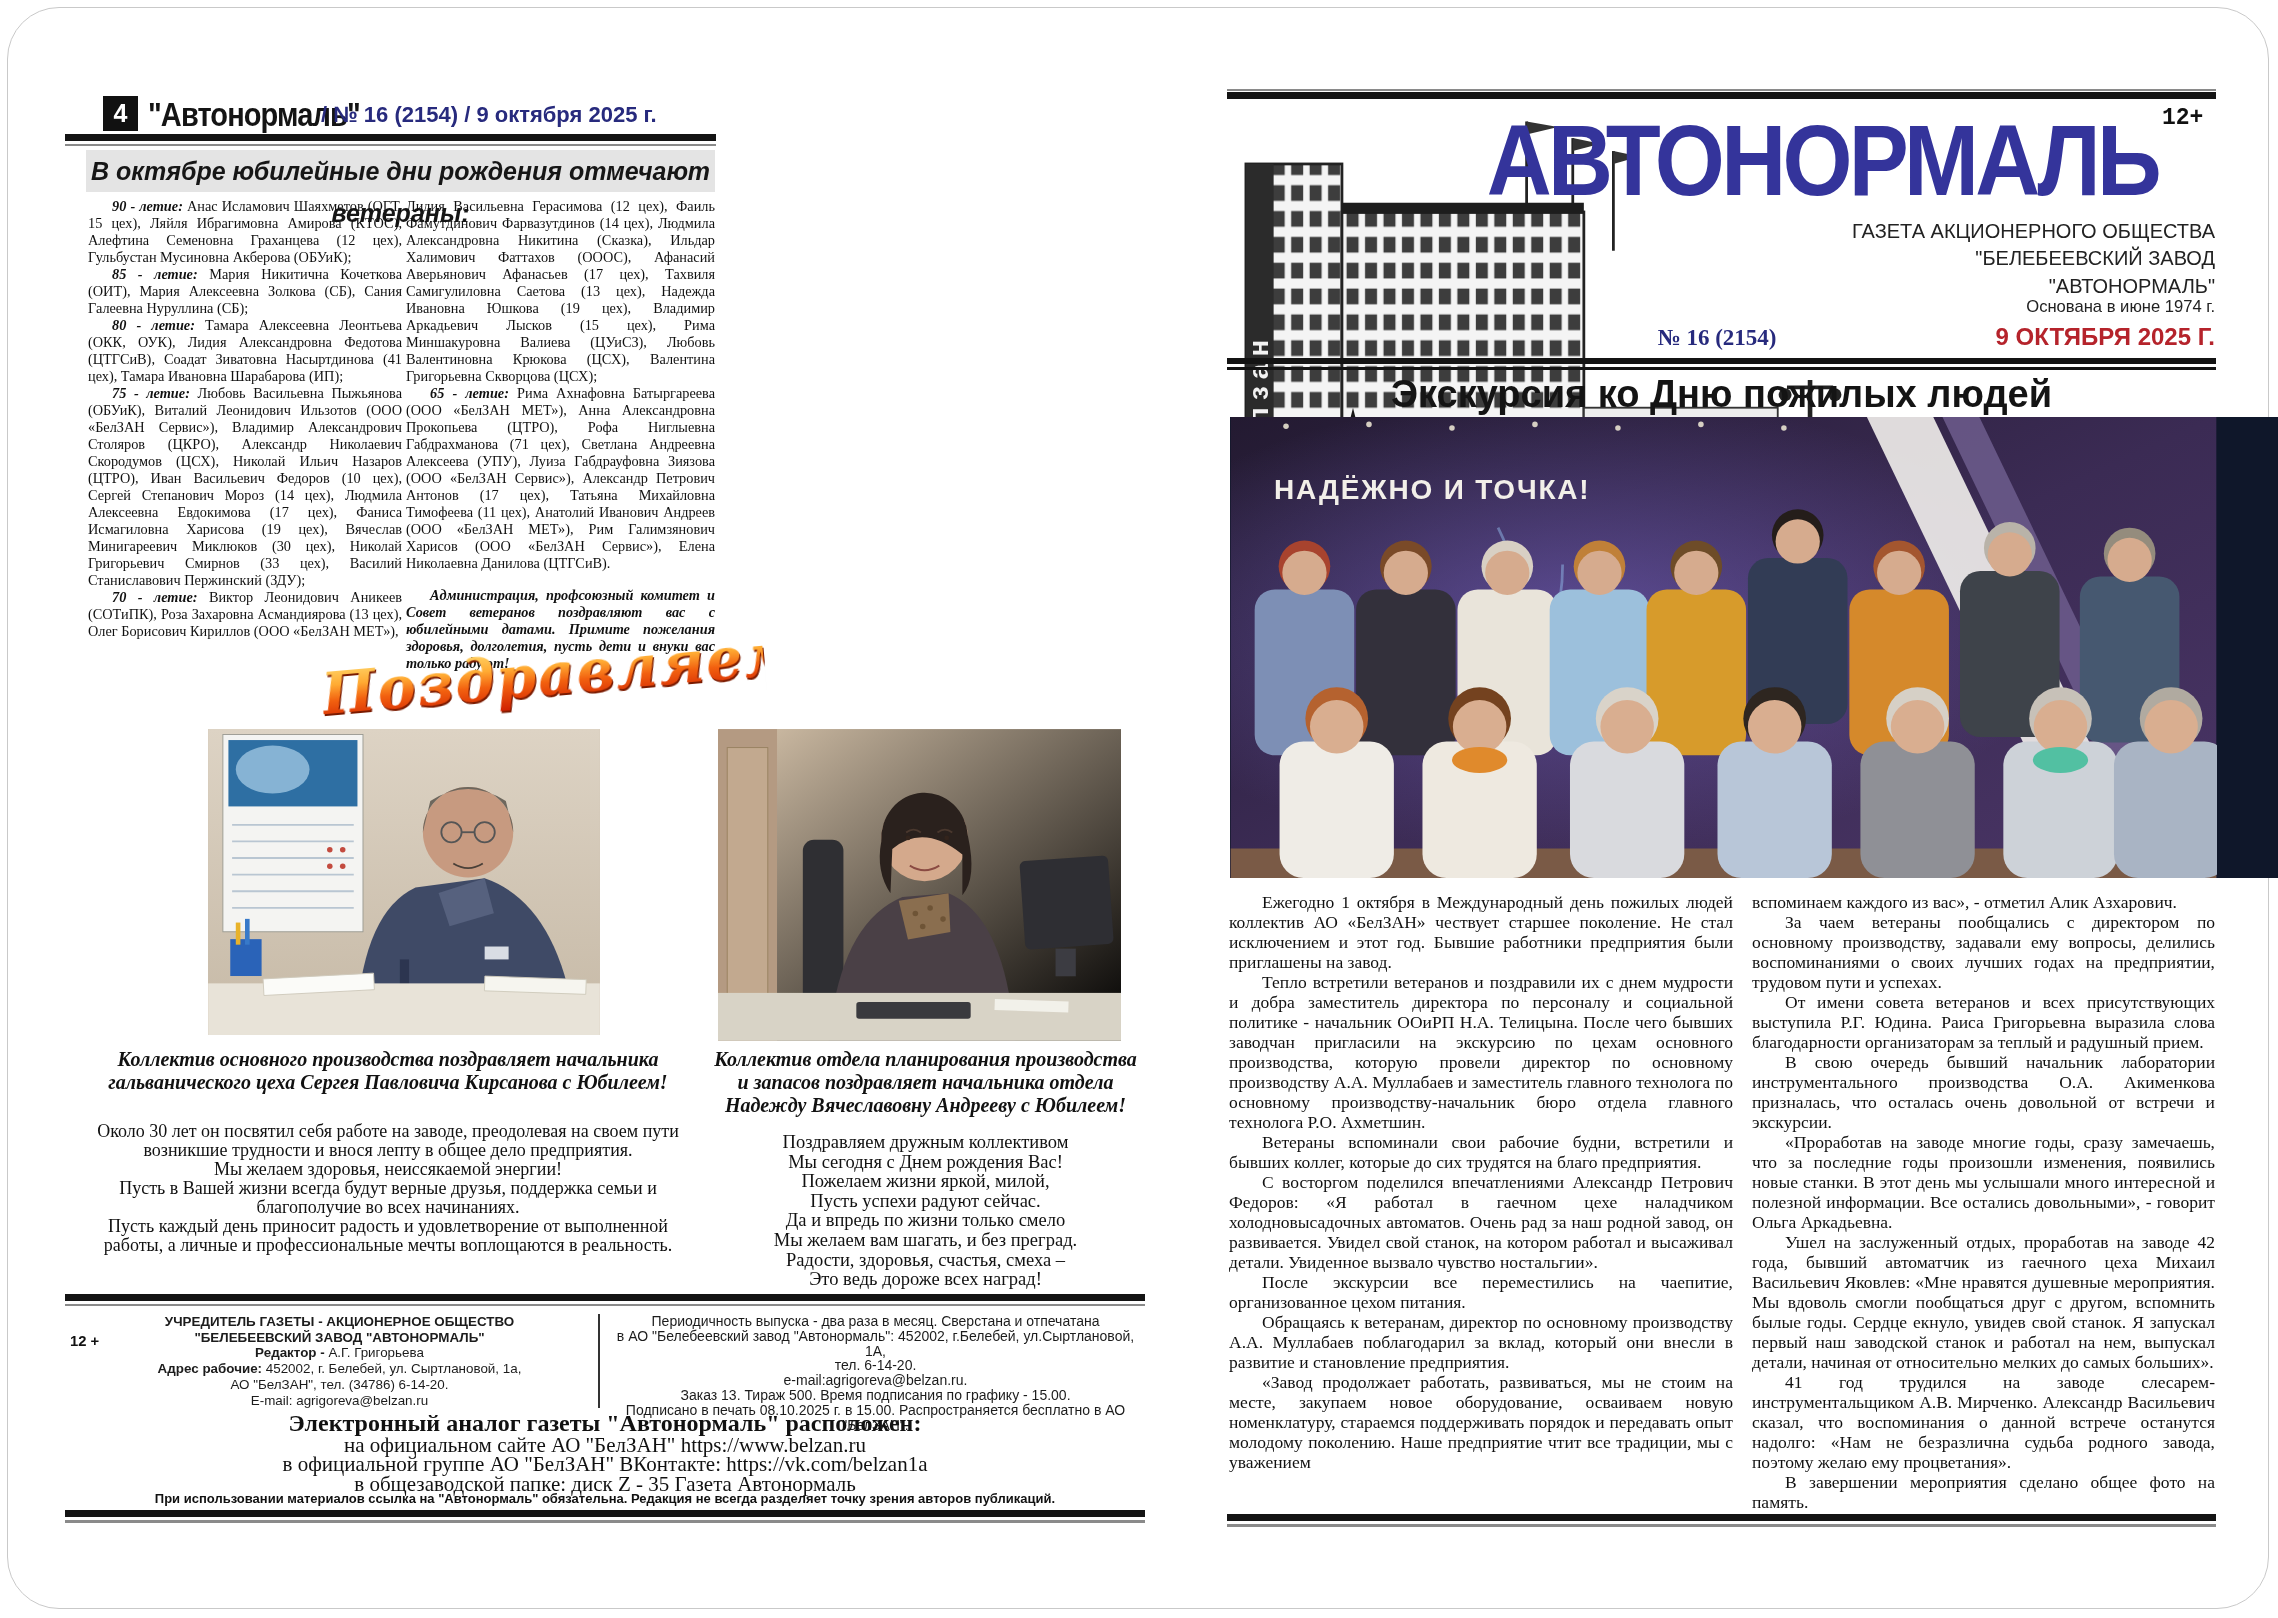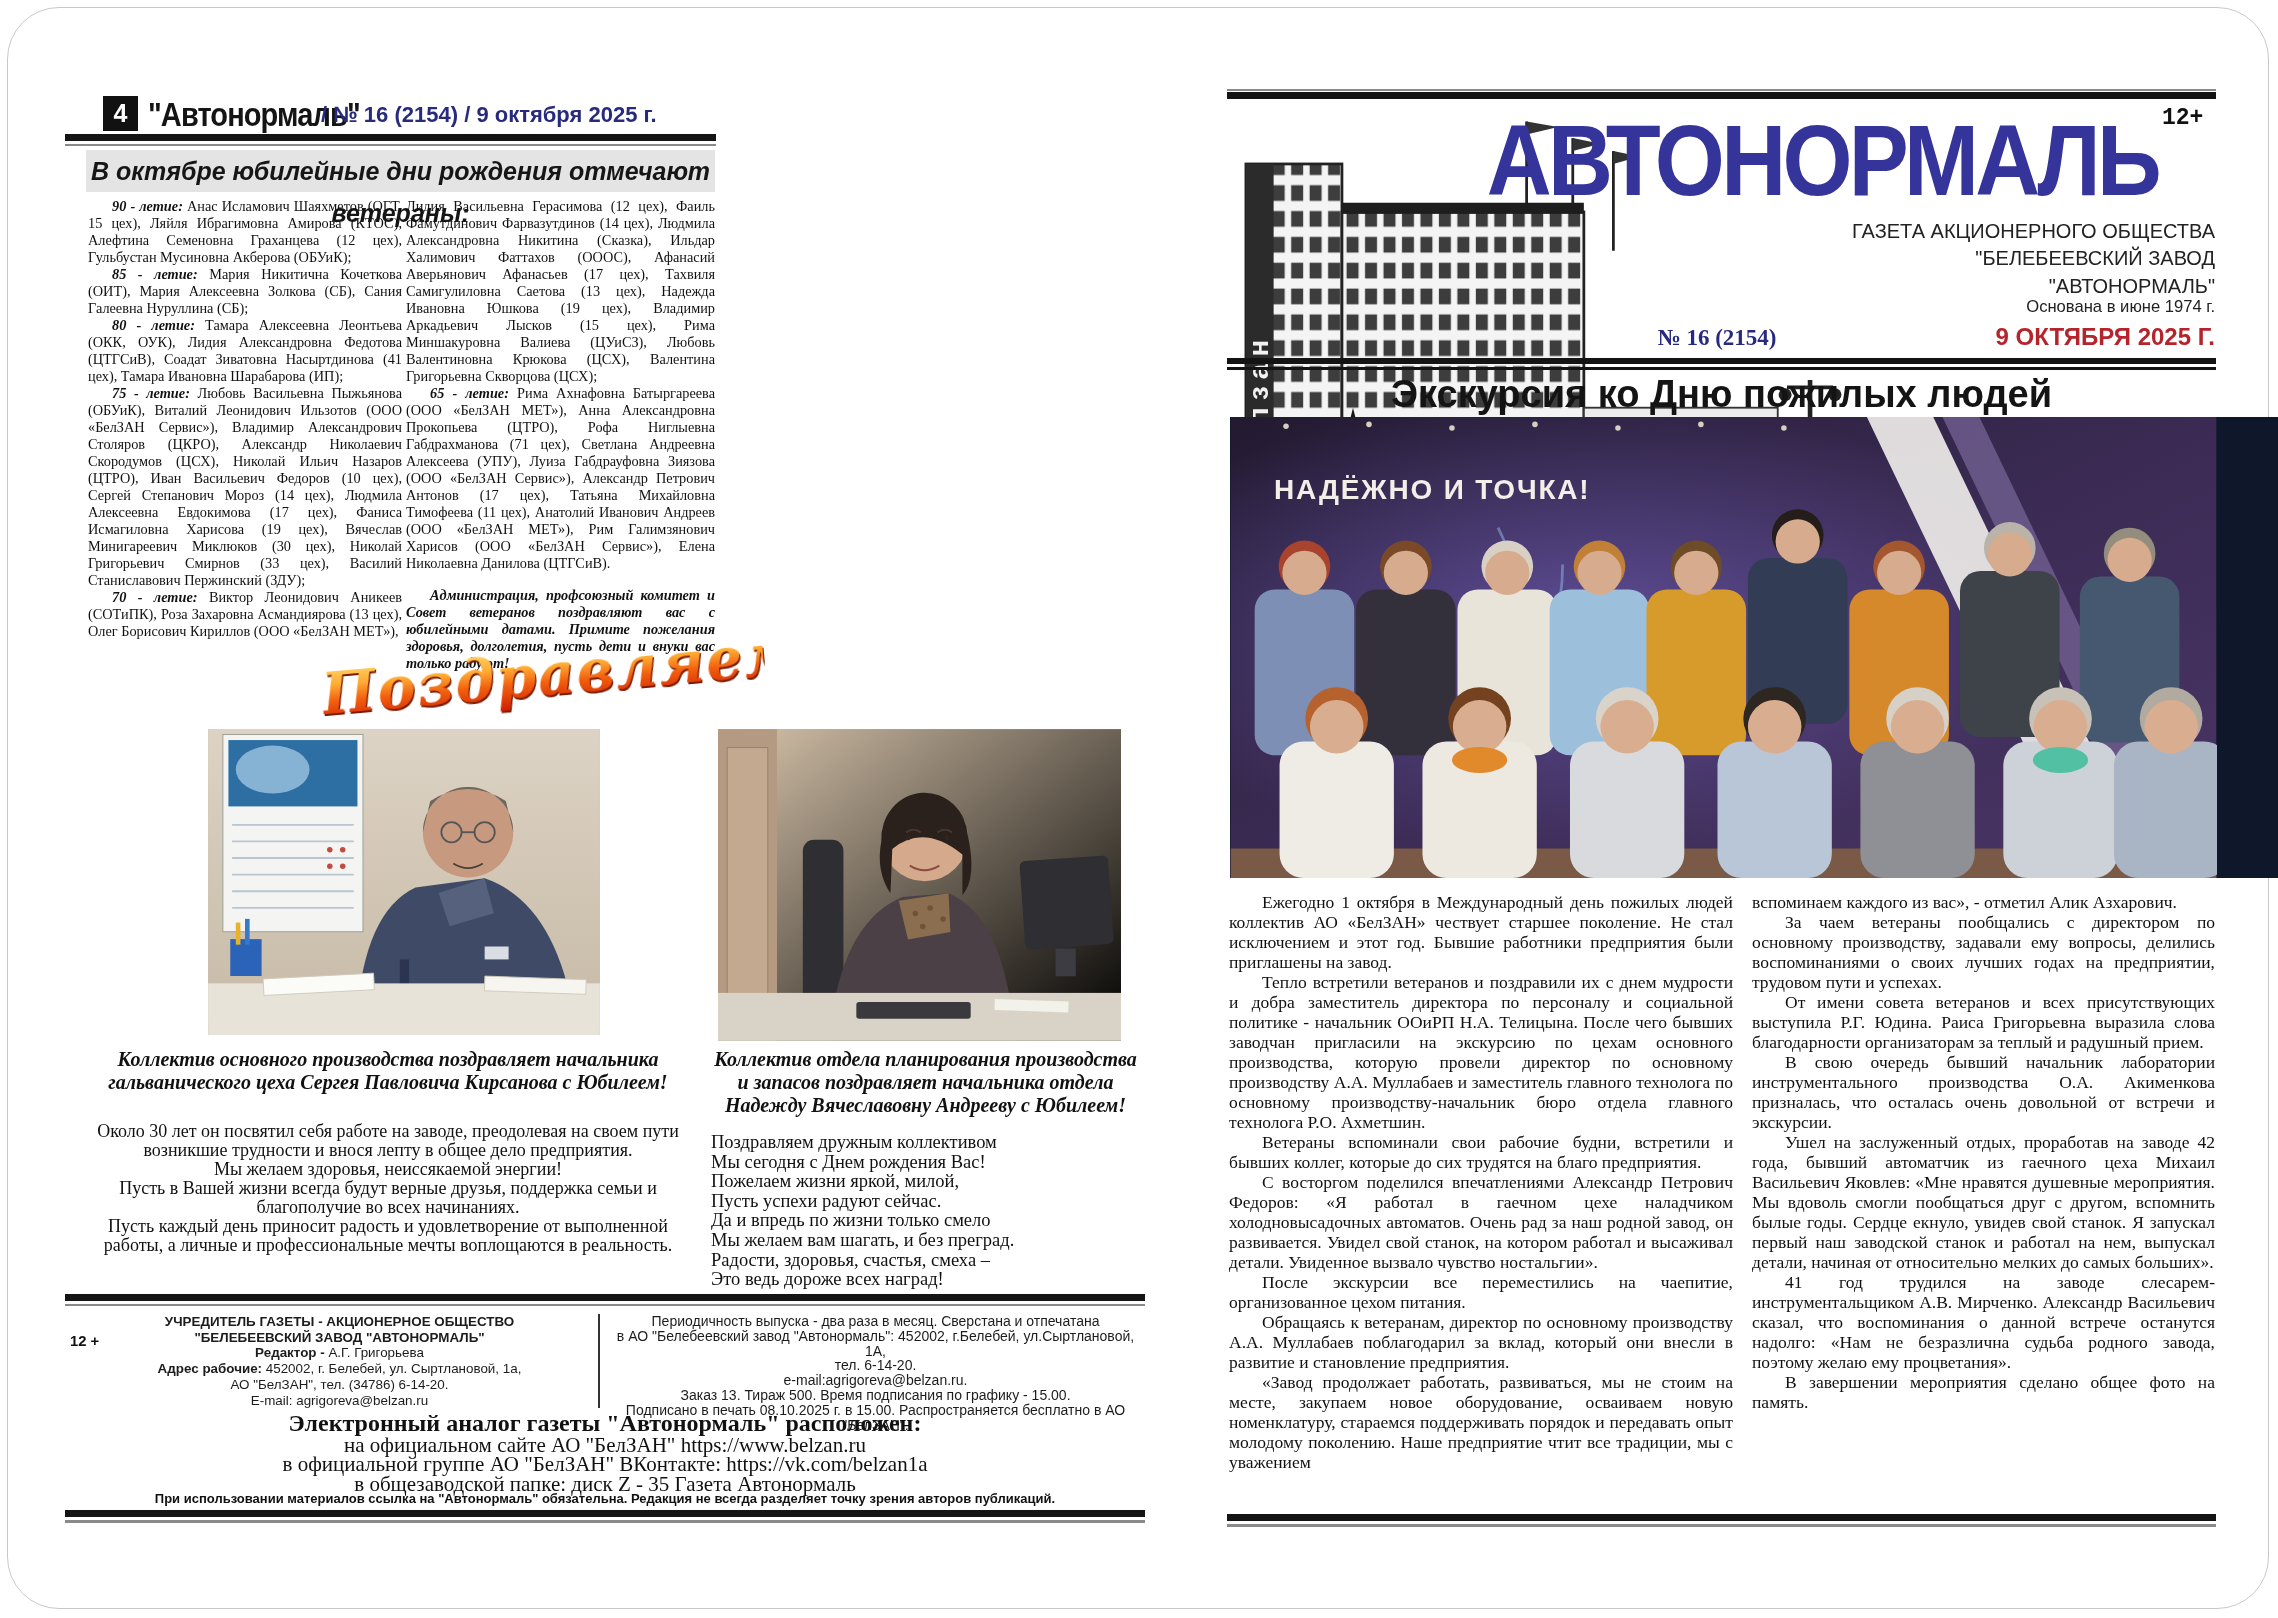--- a/index.html
+++ b/index.html
@@ -28,21 +28,21 @@
   .script{position:absolute;left:321px;top:641px;width:443px;text-align:center;
         font-family:"DejaVu Serif",serif;font-style:italic;font-weight:bold;font-size:57px;letter-spacing:1.8px;
         transform:rotate(-5deg);
         background:linear-gradient(180deg,#ffe27a 0%,#ffab33 38%,#f2600f 62%,#cf1e00 100%);
         -webkit-background-clip:text;background-clip:text;color:transparent;
         filter:drop-shadow(1.8px 2.8px 0 #7a1a00);}
   .photo{position:absolute;overflow:hidden;background:#cbbfae;}
   .caption{position:absolute;font-weight:bold;font-style:italic;font-size:20px;line-height:23px;text-align:center;}
   .greetbody{position:absolute;font-size:18px;line-height:19px;text-align:center;}
   .greetbody div{margin:0;}
-  .poem{position:absolute;font-size:18.5px;line-height:19.6px;}
+  .poem{position:absolute;font-size:18.5px;line-height:19.6px;text-align:center;}
   .footgrid{position:absolute;font-family:"Liberation Sans",sans-serif;font-size:13.4px;line-height:15.7px;text-align:center;color:#1c1c1c;}
   .agemark{position:absolute;left:70px;top:1333px;font-family:"Liberation Sans",sans-serif;font-weight:bold;font-size:14.8px;}
   .vdiv{position:absolute;left:598px;top:1314px;width:1.8px;height:94px;background:#333;}
   .ean-title{position:absolute;left:65px;top:1410px;width:1080px;text-align:center;font-weight:bold;font-size:24px;}
   .ean-lines{position:absolute;left:65px;top:1436px;width:1080px;text-align:center;font-size:21px;line-height:19.4px;}
   .copynote{position:absolute;left:65px;top:1491px;width:1080px;text-align:center;
         font-family:"Liberation Sans",sans-serif;font-weight:bold;font-size:13px;}
   
   .rp-title{position:absolute;left:1475px;top:103px;width:683px;text-align:right;color:#34349b;
         font-family:"Liberation Sans",sans-serif;font-weight:bold;font-size:90px;letter-spacing:-3.7px;
@@ -417,20 +417,21 @@
       <p>С восторгом поделился впечатлениями Александр Петрович Федоров: «Я работал в гаечном цехе наладчиком холодновысадочных автоматов. Очень рад за наш родной завод, он развивается. Увидел свой станок, на котором работал и высаживал детали. Увиденное вызвало чувство ностальгии».</p>
       <p>После экскурсии все переместились на чаепитие, организованное цехом питания.</p>
       <p>Обращаясь к ветеранам, директор по основному производству А.А. Муллабаев поблагодарил за вклад, который они внесли в развитие и становление предприятия.</p>
       <p>«Завод продолжает работать, развиваться, мы не стоим на месте, закупаем новое оборудование, осваиваем новую номенклатуру, стараемся поддерживать порядок и передавать опыт молодому поколению. Наше предприятие чтит все традиции, мы с уважением</p>
     </div>
   <div class="acol" style="left:1752px;width:463px;">
       <p class="flush">вспоминаем каждого из вас», - отметил Алик Азхарович.</p>
       <p>За чаем ветераны пообщались с директором по основному производству, задавали ему вопросы, делились воспоминаниями о своих лучших годах на предприятии, трудовом пути и успехах.</p>
       <p>От имени совета ветеранов и всех присутствующих выступила Р.Г. Юдина. Раиса Григорьевна выразила слова благодарности организаторам за теплый и радушный прием.</p>
       <p>В свою очередь бывший начальник лаборатории инструментального производства О.А. Акименкова призналась, что осталась очень довольной от встречи и экскурсии.</p>
+      <p>«Проработав на заводе многие годы, сразу замечаешь, что за последние годы произошли изменения, появились новые станки. В этот день мы услышали много интересной и полезной информации. Все остались довольными», - говорит Ольга Аркадьевна.</p>
       <p>Ушел на заслуженный отдых, проработав на заводе 42 года, бывший автоматчик из гаечного цеха Михаил Васильевич Яковлев: «Мне нравятся душевные мероприятия. Мы вдоволь смогли пообщаться друг с другом, вспомнить былые годы. Сердце екнуло, увидев свой станок. Я запускал первый наш заводской станок и работал на нем, выпускал детали, начиная от относительно мелких до самых больших».</p>
       <p>41 год трудился на заводе слесарем-инструментальщиком А.В. Мирченко. Александр Васильевич сказал, что воспоминания о данной встрече останутся надолго: «Нам не безразлична судьба родного завода, поэтому желаю ему процветания».</p>
       <p>В завершении мероприятия сделано общее фото на память.</p>
     </div>
 
   <div class="rule" style="left:1227px;top:1514px;width:989px;height:7.4px;"></div>
   <div class="rule gray" style="left:1227px;top:1524px;width:989px;height:2.8px;"></div>
 </div>
 
 

